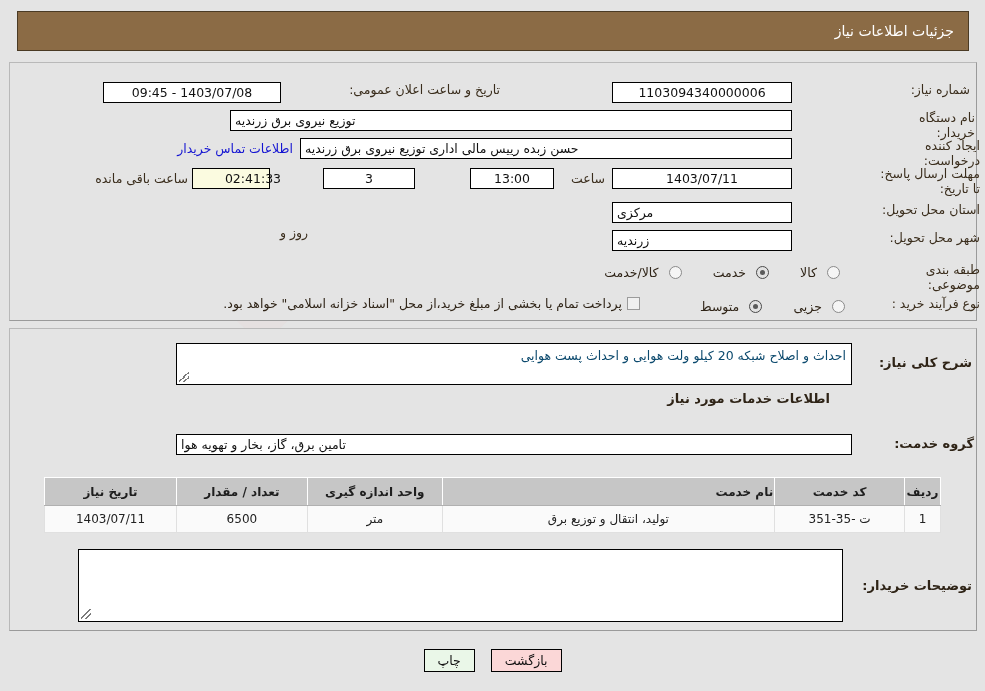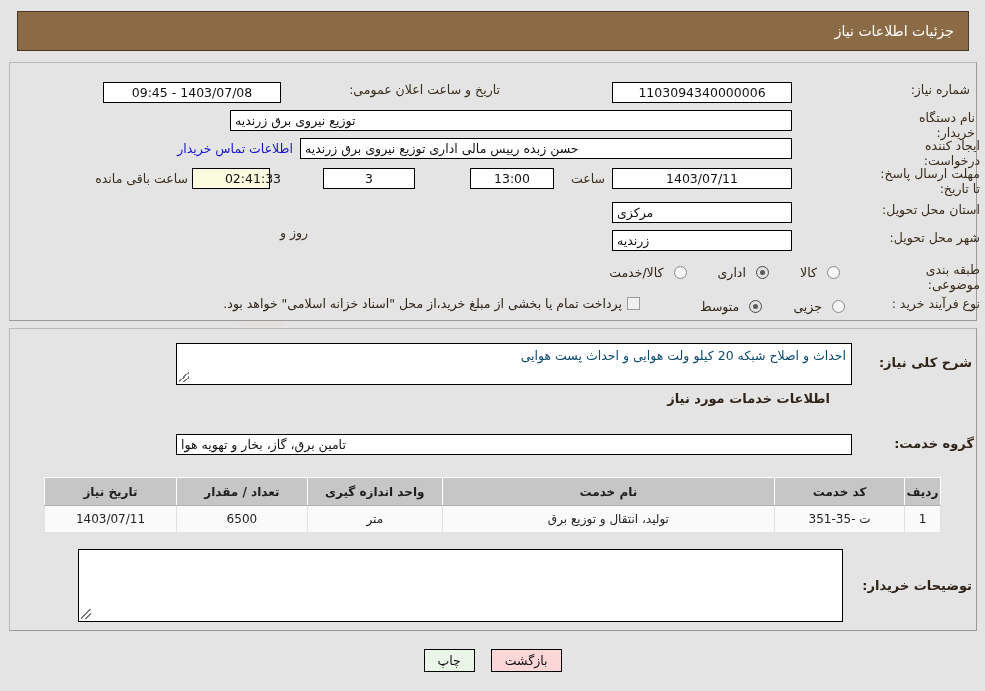--- a/index.html
+++ b/index.html
@@ -273,21 +273,21 @@
   <div class="row" style="left:870px; top:262px; width:110px; justify-content:flex-start; z-index:3;">
     <span class="lbl">طبقه بندی موضوعی:</span>
   </div>
   <div class="row" style="left:490px; top:262px; width:350px; justify-content:flex-start; gap:26px; z-index:3;">
     <span>
       <span class="radio"></span>
       <span class="opt-label">کالا</span>
     </span>
     <span>
       <span class="radio on"></span>
-      <span class="opt-label">اداری</span>
+      <span class="opt-label">خدمت</span>
     </span>
     <span>
       <span class="radio"></span>
       <span class="opt-label">کالا/خدمت</span>
     </span>
   </div>
 
   <div class="row" style="left:870px; top:296px; width:110px; justify-content:flex-start; z-index:3;">
     <span class="lbl">نوع فرآیند خرید :</span>
   </div>
@@ -318,21 +318,21 @@
   <div class="row" style="left:864px; top:436px; width:110px; justify-content:flex-start; z-index:3;">
     <span class="bold-lbl">گروه خدمت:</span>
   </div>
   <div class="box right" style="position:absolute; left:176px; top:434px; width:676px; z-index:3;">تامین برق، گاز، بخار و تهویه هوا</div>
 
   <table class="tbl">
     <thead>
       <tr>
         <th style="width:36px;">ردیف</th>
         <th style="width:130px;">کد خدمت</th>
-        <th style="width:333px;">نام خدمت</th>
+        <th style="width:333px;text-align:right;">نام خدمت</th>
         <th style="width:135px;">واحد اندازه گیری</th>
         <th style="width:131px;">تعداد / مقدار</th>
         <th style="width:132px;">تاریخ نیاز</th>
       </tr>
     </thead>
     <tbody>
       <tr>
         <td>1</td>
         <td>ت -35-351</td>
         <td>تولید، انتقال و توزیع برق</td>

